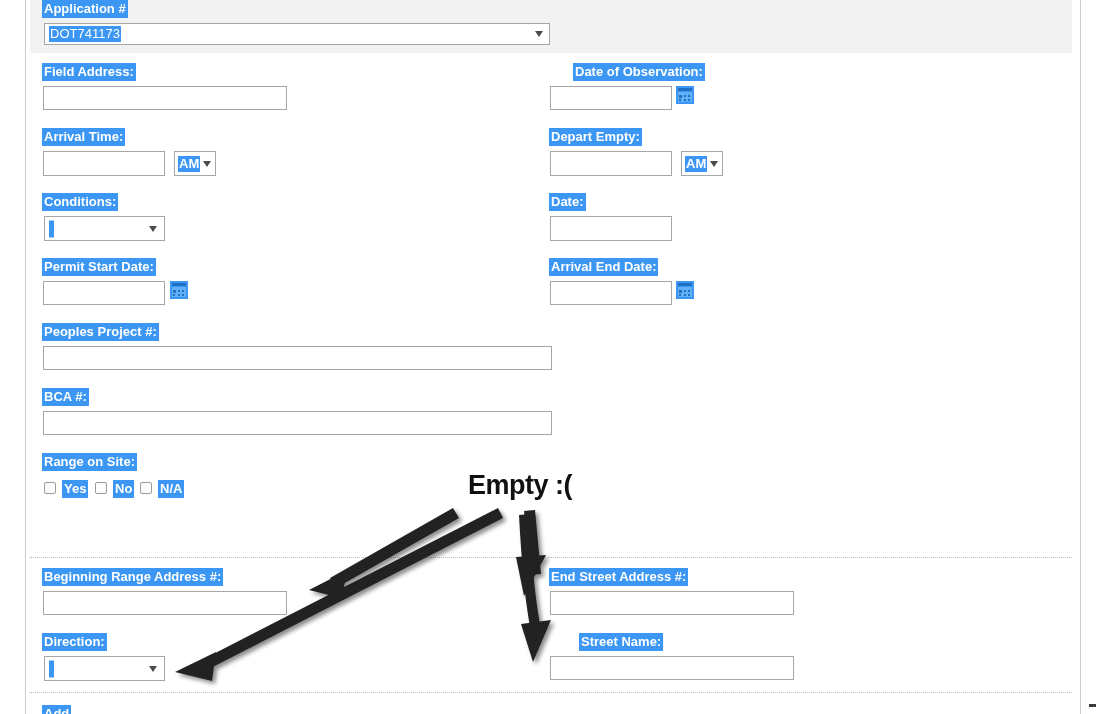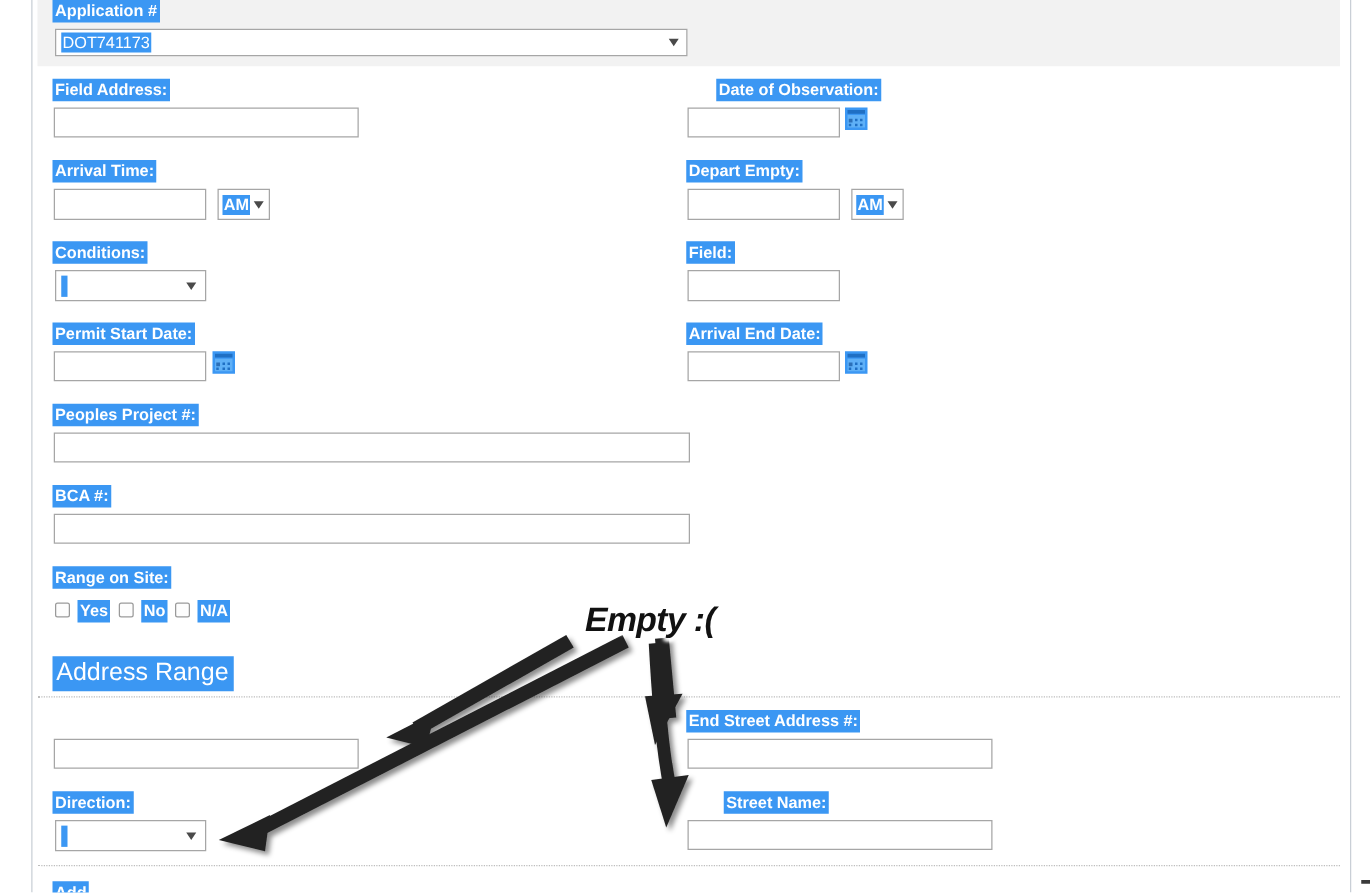--- a/index.html
+++ b/index.html
@@ -191,21 +191,21 @@
       <span class="selvalue" style="left:3px;font-weight:bold;">AM</span>
       <span class="caret" style="right:4px;"></span>
     </div>
 
     <div class="lbl" style="left:42px;top:193px;">Conditions:</div>
     <div class="tselect" style="left:44px;top:216px;width:121px;height:25px;">
       <span class="selvalue blank"></span>
       <span class="caret" style="right:7px;"></span>
     </div>
 
-    <div class="lbl" style="left:549px;top:193px;">Field:</div>
+    <div class="lbl" style="left:549px;top:193px;">Date:</div>
     <input class="tinput" style="left: 550px; top: 216px; width: 122px; height: 25px;" value="">
 
     <div class="lbl" style="left:42px;top:258px;">Permit Start Date:</div>
     <input class="tinput" style="left: 43px; top: 281px; width: 122px; height: 24px;" value="">
     <div class="calicon" style="left:170px;top:281px;">
       <span class="bar"></span>
         <span class="grid"></span>
       <span class="cell hl" style="left:3px;top:9px;"></span>
       <span class="cell" style="left:8px;top:9px;"></span>
       <span class="cell" style="left:12px;top:9px;"></span>
@@ -237,23 +237,23 @@
 
     <span class="cbox" style="left:44px;top:482px;"></span>
     <span class="lbl" style="left:62px;top:480px;font-weight:bold;">Yes</span>
 
     <span class="cbox" style="left:95px;top:482px;"></span>
     <span class="lbl" style="left:113px;top:480px;font-weight:bold;">No</span>
 
     <span class="cbox" style="left:140px;top:482px;"></span>
     <span class="lbl" style="left:158px;top:480px;font-weight:bold;">N/A</span>
 
-    <div class="lbl-big" style="left:42px;top:525px;">Address Range</div>
     <div class="dotsep" style="left:30px;top:557px;width:1042px;"></div>
 
+    <div class="lbl" style="left:42px;top:568px;">Beginning Range Address #:</div>
     <input class="tinput" style="left: 43px; top: 591px; width: 244px; height: 24px;" value="">
 
     <div class="lbl" style="left:549px;top:568px;">End Street Address #:</div>
     <input class="tinput" style="left: 550px; top: 591px; width: 244px; height: 24px;" value="">
 
     <div class="lbl" style="left:42px;top:633px;">Direction:</div>
     <div class="tselect" style="left:44px;top:656px;width:121px;height:25px;">
       <span class="selvalue blank"></span>
       <span class="caret" style="right:7px;"></span>
     </div>
@@ -292,15 +292,15 @@
 
       <g>
         <path d="M 519 515 C 522 570, 526 610, 533 641 L 543 638 C 536 608, 532 569, 530 514 Z"></path>
         <path d="M 533 662 L 521 624 L 551 620 Z"></path>
       </g>
 
     </g>
     <text x="468" y="497" class="annot-svg" font-family="Liberation Sans, sans-serif" font-size="27" font-weight="bold" fill="none"></text>
   </svg>
 
-  <div class="annot" style="left:468px;top:481px;font-style:italic;">Empty :(</div>
+  <div class="annot" style="left:468px;top:470px;">Empty :(</div>
 
 </div>
 
 </body></html>

